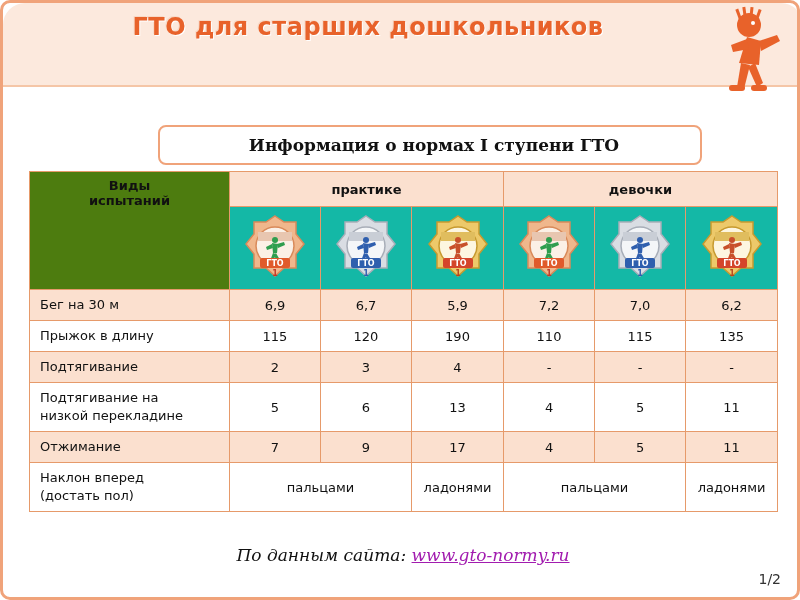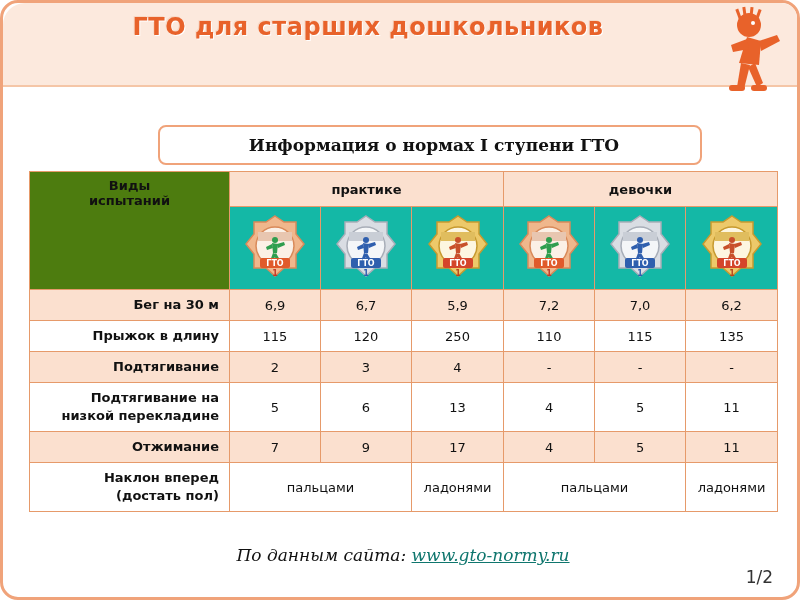--- a/index.html
+++ b/index.html
@@ -12,21 +12,21 @@
     background: #ffffff;
     font-family: "Liberation Sans", sans-serif;
     overflow: hidden;
   }
   .slide {
     position: relative;
     width: 800px;
     height: 600px;
     box-sizing: border-box;
     border: 3px solid #f0a37a;
-    border-radius: 18px;
+    border-radius: 10px;
     background: #ffffff;
     overflow: hidden;
   }
   .title-banner {
     position: absolute;
     left: 0;
     top: 0;
     width: 800px;
     height: 82px;
     background: #fce9dd;
@@ -117,23 +117,23 @@
     height: 22px;
   }
   .medal-cell {
     background: #14b8a6;
     text-align: center;
     padding: 4px 0 !important;
     height: 74px;
     vertical-align: middle;
   }
   .row-label {
-    font-weight: bold;
+    font-weight: normal;
     font-size: 14px;
-    text-align: right;
+    text-align: left;
     padding: 6px 10px !important;
     line-height: 18px;
   }
   .val {
     text-align: center;
     font-size: 14px;
     padding: 7px 0 !important;
   }
   .row-odd .row-label, .row-odd .val { background: #fbe0cf; }
   .row-even .row-label, .row-even .val { background: #ffffff; }
@@ -142,29 +142,29 @@
     left: 0;
     bottom: 32px;
     width: 800px;
     text-align: center;
     font-family: "DejaVu Serif", serif;
     font-style: italic;
     font-size: 17px;
     color: #111111;
   }
   .footer a {
-    color: #0f766e;
+    color: #a21caf;
     text-decoration: underline;
   }
   .page-num {
     position: absolute;
-    right: 24px;
+    right: 16px;
     bottom: 10px;
     font-family: "DejaVu Sans", sans-serif;
-    font-size: 17px;
+    font-size: 14px;
     color: #333333;
   }
   .medal-svg { display: block; margin: 0 auto; }
 </style>
 </head>
 <body>
 
 <div class="slide">
 
   <div class="title-banner">
@@ -334,21 +334,21 @@
         <td class="val">5,9</td>
         <td class="val">7,2</td>
         <td class="val">7,0</td>
         <td class="val">6,2</td>
       </tr>
 
       <tr class="row-even">
         <td class="row-label">Прыжок в длину</td>
         <td class="val">115</td>
         <td class="val">120</td>
-        <td class="val">250</td>
+        <td class="val">190</td>
         <td class="val">110</td>
         <td class="val">115</td>
         <td class="val">135</td>
       </tr>
 
       <tr class="row-odd">
         <td class="row-label">Подтягивание</td>
         <td class="val">2</td>
         <td class="val">3</td>
         <td class="val">4</td>

